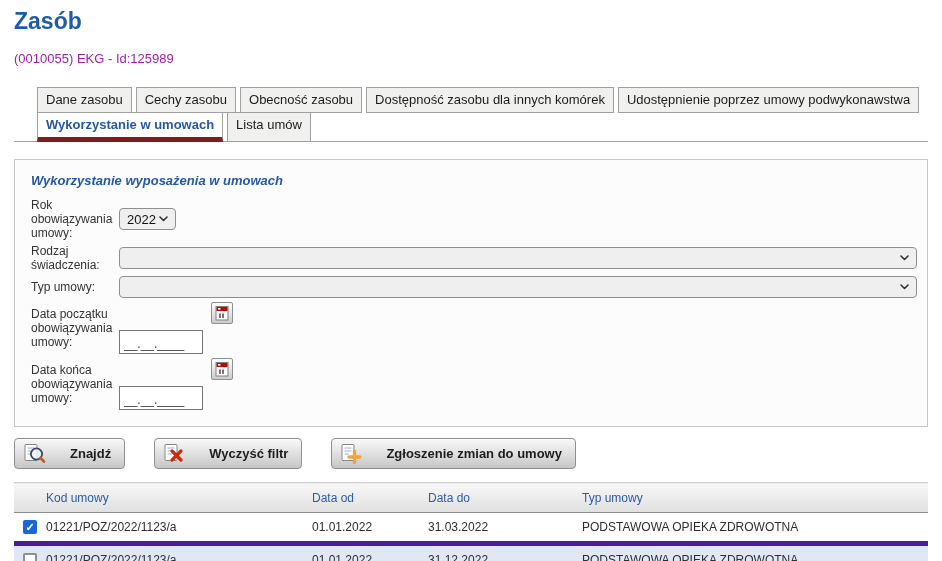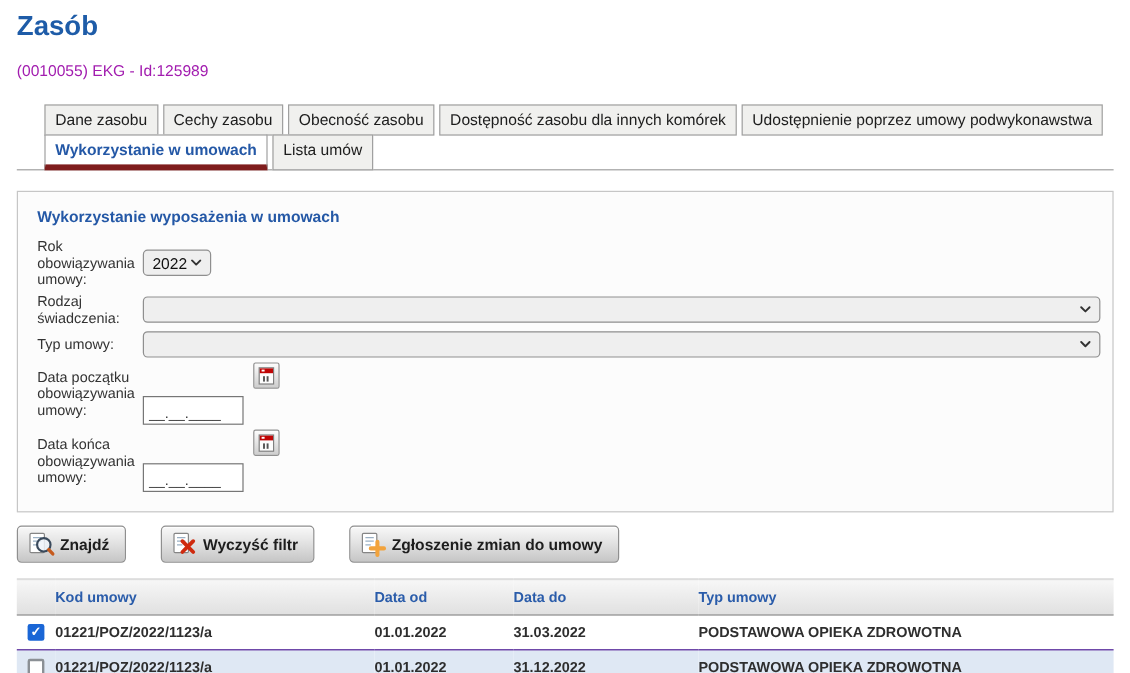--- a/index.html
+++ b/index.html
@@ -13,49 +13,49 @@
   .tabstrip{margin:21px 14px 0 14px;padding-left:23px;border-bottom:1px solid #a0a0a0;}
   .tabrow{display:flex;gap:4px;}
   .tab{background:#f0f0ee;border:1px solid #a0a0a0;padding:4px 8px 5px;font-size:13px;
        color:#1c1c1c;cursor:pointer;white-space:nowrap;position:relative;}
   .tabrow2 .tab{margin-top:-1px;margin-bottom:-1px;z-index:2;}
   .tab.active{background:#fff;color:#2458a6;font-weight:bold;border-bottom:5px solid #7f1d1d;}
 
   
   .filter-panel{margin:17px 14px 0;border:1px solid #c6c6c6;background:#fcfcfc;
                 padding:8px 10px 12px 16px;}
-  .panel-heading{color:#2458a6;font-weight:bold;font-size:13px;padding:5px 0 10px;}
+  .panel-heading{color:#2458a6;font-weight:bold;font-size:13px;padding:5px 0 10px;font-style:italic;}
   .frow{display:flex;align-items:center;margin-bottom:4px;}
   .flabel{width:88px;min-width:88px;font-size:12px;line-height:14px;color:#333;}
   .fctrl{flex:1;display:flex;}
   .sel{background:#efefef;border:1px solid #8f8f8f;border-radius:4px;height:22px;
        display:flex;align-items:center;justify-content:space-between;padding:0 7px;
        font-size:13px;color:#111;box-sizing:border-box;cursor:pointer;}
   .sel-small{width:57px;}
   .sel-wide{flex:1;}
   .dateinput{width:84px;height:24px;border:1px solid #767676;background:#fff;font-size:12px;
              color:#333;padding:4px 4px 1px;box-sizing:border-box;font-family:"Liberation Sans",sans-serif;margin-top:28px;}
   .calbtn{width:22px;height:22px;margin-left:8px;border:1px solid #909090;border-radius:2px;
           background:linear-gradient(#fdfdfd,#cdcdcd);display:flex;align-items:center;
           justify-content:center;cursor:pointer;padding:0;}
 
   
   .actions{margin:11px 14px 0;display:flex;gap:29px;}
   .abtn{height:31px;border:1px solid #8f8f8f;border-radius:4px;
         background:linear-gradient(#f8f8f8 0%,#e3e3e3 45%,#c6c6c6 100%);
-        display:flex;align-items:center;gap:4px;padding:0 13px 0 8px;font-weight:bold;
+        display:flex;align-items:center;gap:24px;padding:0 13px 0 8px;font-weight:bold;
         font-size:13px;color:#1d1d1d;cursor:pointer;font-family:"Liberation Sans",sans-serif;
         box-shadow:inset 0 1px 0 rgba(255,255,255,.85);}
 
   
   table{width:914px;margin:13px 14px 0;border-collapse:collapse;font-size:12px;color:#2e2e2e;}
-  thead th{background:linear-gradient(#f7f7f7,#e0e0e0);color:#2a5caa;font-weight:bold;
+  thead th{background:linear-gradient(#f7f7f7,#e0e0e0);color:#2a5caa;font-weight:normal;
            text-align:left;padding:8px 0 7px;border-top:1px solid #cfcfcf;
            border-bottom:1px solid #8e8e8e;font-size:12px;}
-  tbody td{padding:0;height:28px;border-bottom:1px solid #4c1d95;font-weight:bold;}
+  tbody td{padding:0;height:28px;border-bottom:5px solid #4c1d95;}
   tbody tr.alt{background:#dfe8f4;}
   .cb-cell{text-align:center;}
   .cb{width:14px;height:14px;margin:0 auto;border-radius:2px;box-sizing:border-box;
       cursor:pointer;background:#fff;border:2px solid #8b9095;}
   .cb.checked{background:#1a66d6;border:none;}
   .cb.checked::after{content:"\2713";color:#fff;font-size:11px;font-weight:bold;display:block;
       text-align:center;line-height:14px;}
 
   .backtop{text-align:right;margin:16px 14px 0;font-size:13px;font-weight:bold;color:#3c434a;
       cursor:pointer;}

